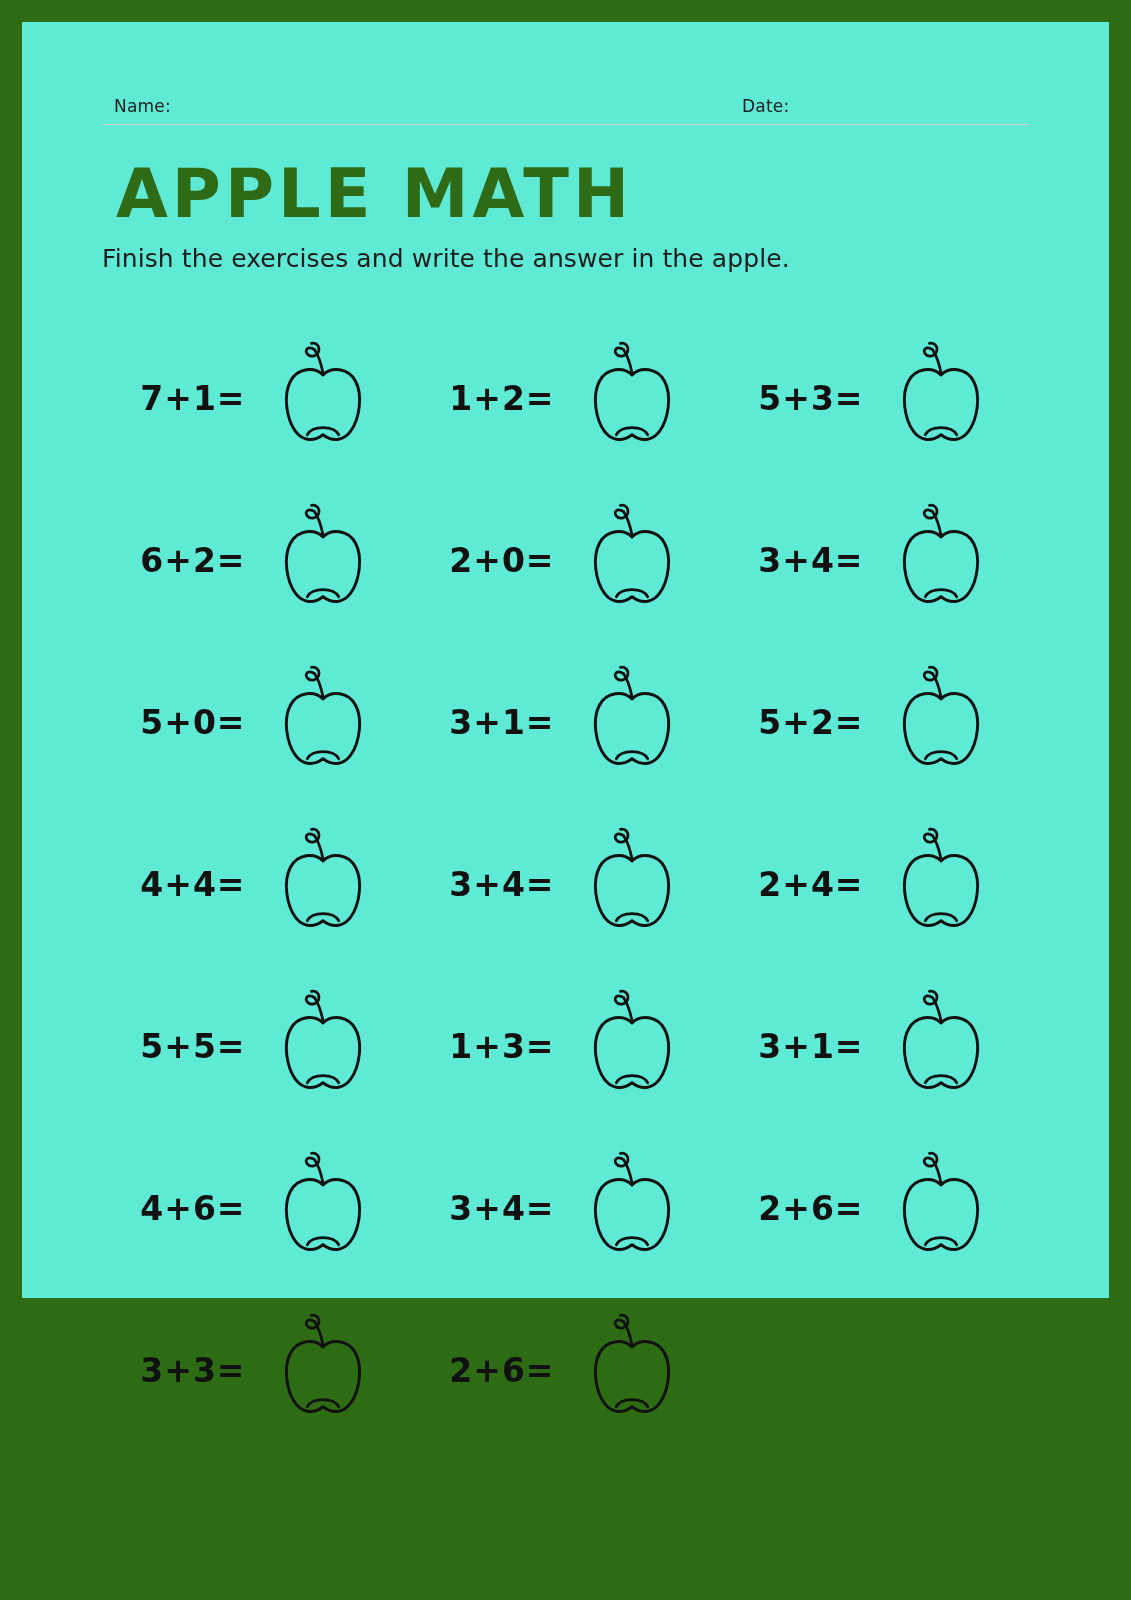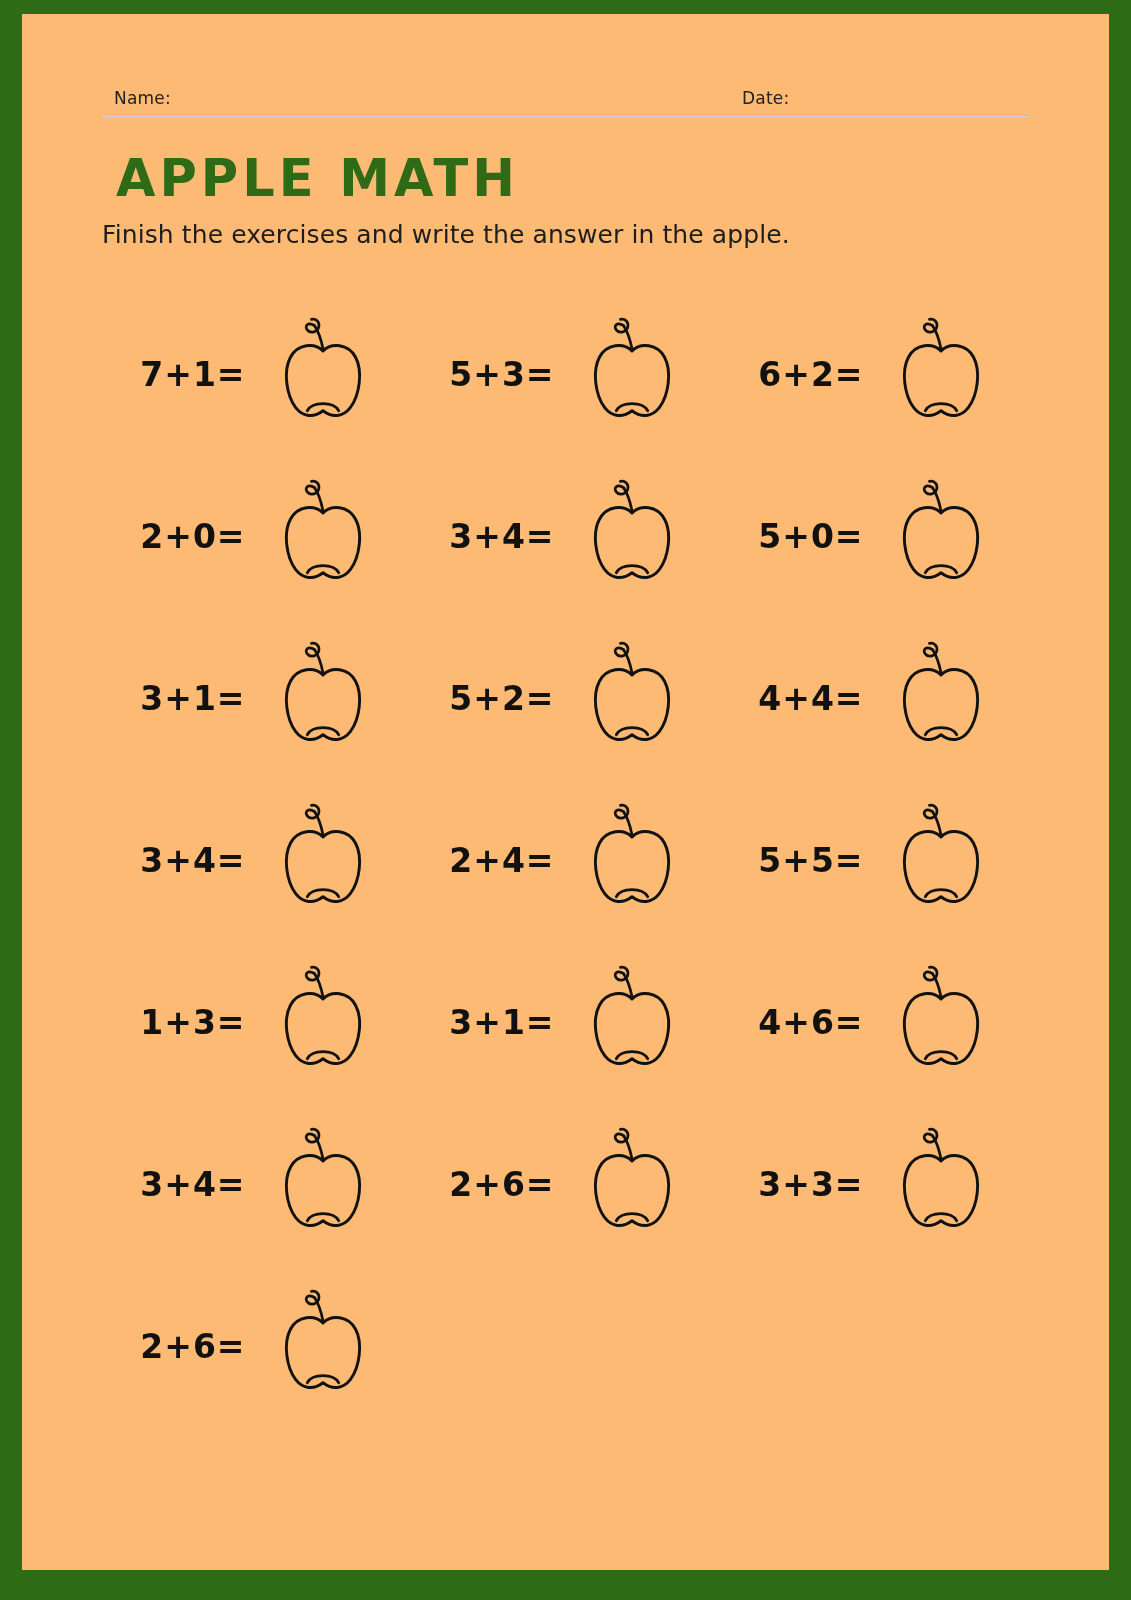--- a/index.html
+++ b/index.html
@@ -9,24 +9,24 @@
   body {
     width: 1131px;
     height: 1600px;
     background: #2d6b14;
     font-family: "DejaVu Sans", sans-serif;
     overflow: hidden;
   }
   .page {
     position: absolute;
     left: 22px;
-    top: 14px;
+    top: 22px;
     width: 1087px;
-    height: 1556px;
-    background: #fdba74;
+    height: 1276px;
+    background: #5eead4;
     box-sizing: border-box;
   }
   .sheet {
     position: absolute;
     left: 80px;
     top: 60px;
     right: 80px;
     bottom: 40px;
   }
   
@@ -44,21 +44,21 @@
     letter-spacing: 0.2px;
   }
   .meta-name { left: 12px; }
   .meta-date { left: 640px; }
 
   
   .title {
     margin-top: 36px;
     margin-left: 14px;
     font-family: "DejaVu Sans", sans-serif;
-    font-size: 51px;
+    font-size: 67px;
     font-weight: 700;
     color: #2f6b16;
     letter-spacing: 4px;
     line-height: 1;
   }
   .subtitle {
     margin-top: 16px;
     font-size: 25px;
     color: #1d1d1d;
     letter-spacing: 0.1px;
@@ -116,20 +116,31 @@
         <span class="apple">
           <svg viewBox="0 0 120 120" width="126" height="126" aria-hidden="true">
             <path d="M60 36 C58 26 56 20 52 14" fill="none" stroke="#111" stroke-width="2.6" stroke-linecap="round"></path>
             <path d="M52 14 C46 10 42 14 45 18 C48 22 55 20 56 15 C57 10 53 7 49 8" fill="none" stroke="#111" stroke-width="2.6" stroke-linecap="round"></path>
             <path d="M60 38 C52 30 36 31 29 44 C22 57 25 80 34 92 C41 101 51 102 60 95 C69 102 79 101 86 92 C95 80 98 57 91 44 C84 31 68 30 60 38 Z" fill="none" stroke="#111" stroke-width="2.8" stroke-linejoin="round"></path>
             <path d="M45 95 C50 86 70 86 75 95" fill="none" stroke="#111" stroke-width="2.6" stroke-linecap="round"></path>
           </svg>
         </span>
       </div>
 
+      <div class="cell">
+        <span class="expr">1+2=</span>
+        <span class="apple">
+          <svg viewBox="0 0 120 120" width="126" height="126" aria-hidden="true">
+            <path d="M60 36 C58 26 56 20 52 14" fill="none" stroke="#111" stroke-width="2.6" stroke-linecap="round"></path>
+            <path d="M52 14 C46 10 42 14 45 18 C48 22 55 20 56 15 C57 10 53 7 49 8" fill="none" stroke="#111" stroke-width="2.6" stroke-linecap="round"></path>
+            <path d="M60 38 C52 30 36 31 29 44 C22 57 25 80 34 92 C41 101 51 102 60 95 C69 102 79 101 86 92 C95 80 98 57 91 44 C84 31 68 30 60 38 Z" fill="none" stroke="#111" stroke-width="2.8" stroke-linejoin="round"></path>
+            <path d="M45 95 C50 86 70 86 75 95" fill="none" stroke="#111" stroke-width="2.6" stroke-linecap="round"></path>
+          </svg>
+        </span>
+      </div>
 
       <div class="cell">
         <span class="expr">5+3=</span>
         <span class="apple">
           <svg viewBox="0 0 120 120" width="126" height="126" aria-hidden="true">
             <path d="M60 36 C58 26 56 20 52 14" fill="none" stroke="#111" stroke-width="2.6" stroke-linecap="round"></path>
             <path d="M52 14 C46 10 42 14 45 18 C48 22 55 20 56 15 C57 10 53 7 49 8" fill="none" stroke="#111" stroke-width="2.6" stroke-linecap="round"></path>
             <path d="M60 38 C52 30 36 31 29 44 C22 57 25 80 34 92 C41 101 51 102 60 95 C69 102 79 101 86 92 C95 80 98 57 91 44 C84 31 68 30 60 38 Z" fill="none" stroke="#111" stroke-width="2.8" stroke-linejoin="round"></path>
             <path d="M45 95 C50 86 70 86 75 95" fill="none" stroke="#111" stroke-width="2.6" stroke-linecap="round"></path>
           </svg>

